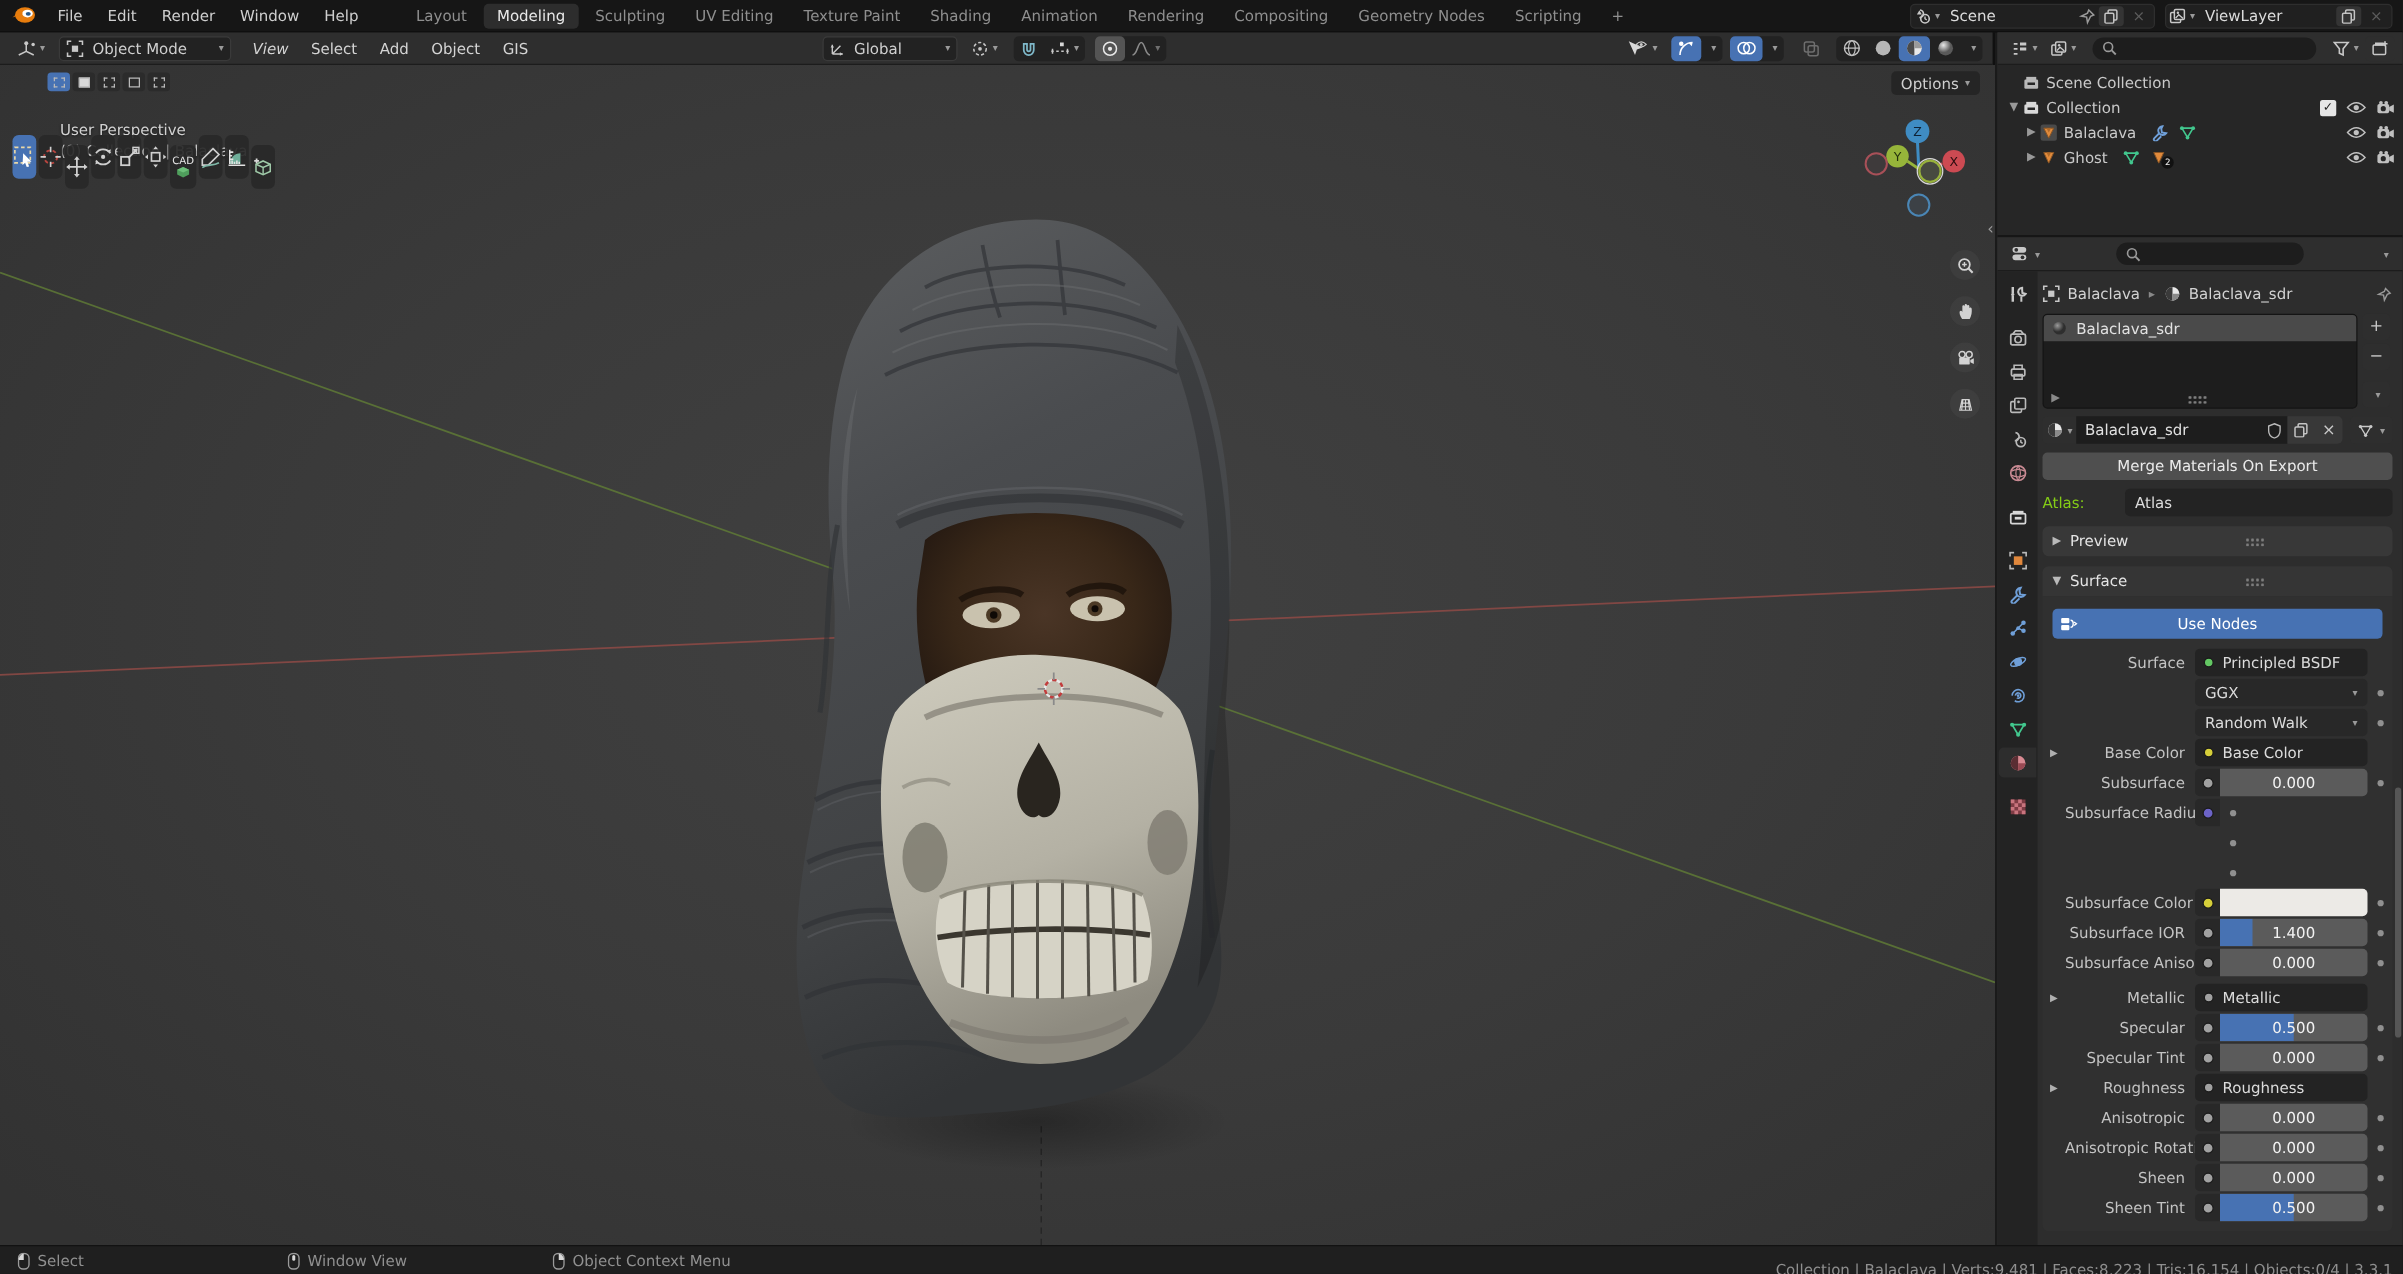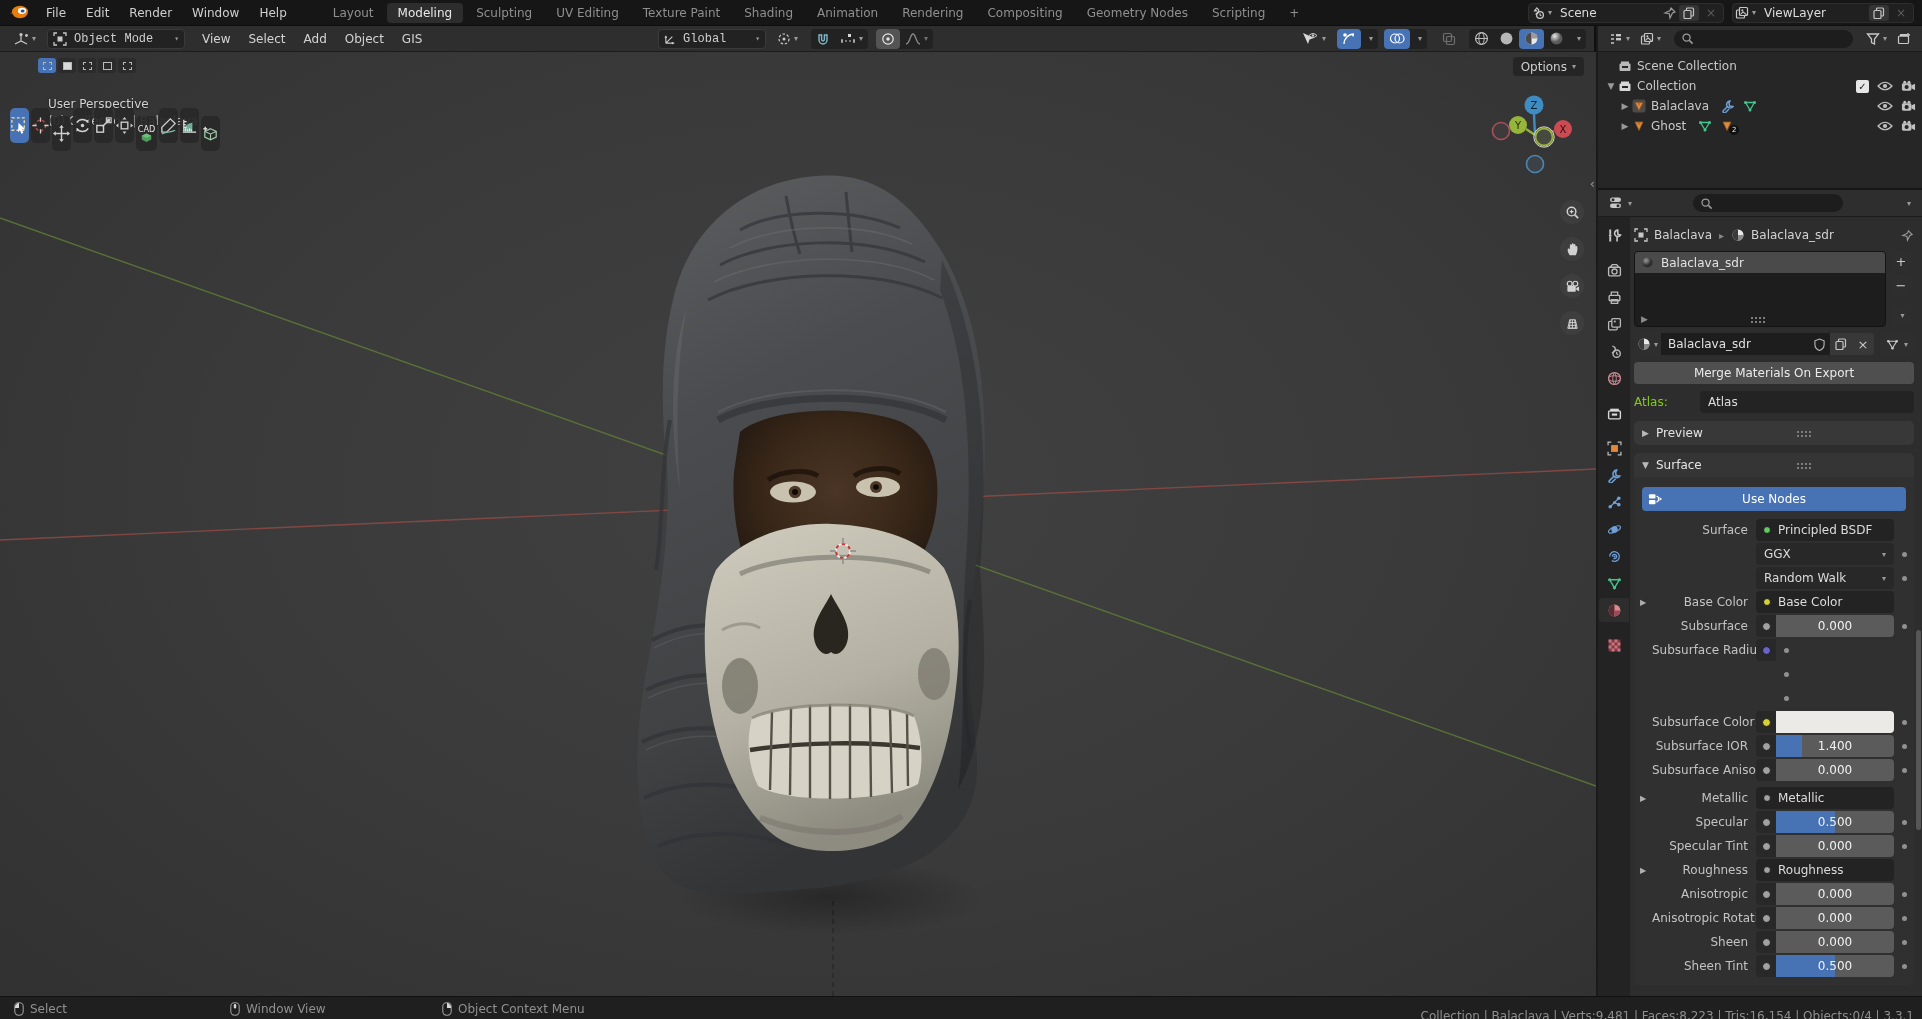--- a/index.html
+++ b/index.html
@@ -23,21 +23,21 @@
   .chev { font-size:8px; color:#9a9a9a; margin-left:3px; }
 
   
   #workspace { position:absolute; top:26px; left:0; width:1922px; height:970px; }
 
   
   #viewport { position:absolute; left:0; top:0; width:1596px; height:970px; border-right:2px solid #101010; }
   #vp-header { height:26px; background:#2e2e2e; display:flex; align-items:center; padding:0 8px;
     border-bottom:1px solid #1c1c1c; }
   .hdr-btn { height:20px; display:flex; align-items:center; padding:0 5px; border-radius:4px; color:#cfcfcf; }
-  .hdr-btn.widget { background:#222; border:1px solid #3a3a3a;font-family:Liberation Mono, monospace; }
+  .hdr-btn.widget { background:#222; border:1px solid #3a3a3a; }
   .hdr-btn.pressed { background:#545454; }
   .hdr-btn.accent { background:#4772b3; }
   .hdr-menu { padding:0 9px; color:#d4d4d4; }
   .icon12 { width:14px; height:14px; display:inline-block; }
   .grp { display:flex; align-items:center; background:#222; border-radius:4px; height:20px; }
 
   #vp-canvas { position:absolute; top:26px; left:0; width:1596px; height:944px; overflow:hidden;
     background:radial-gradient(ellipse 1100px 700px at 52% 46%, #414141 0%, #3a3a3a 55%, #323232 100%); }
 
   
@@ -260,21 +260,21 @@
         <span class="chev">▾</span>
       </span>
       <div class="hdr-btn widget" style="margin-left:6px; width:138px;">
         <svg viewBox="0 0 14 14" width="14" height="14">
             <path d="M1,4 V1 H4 M10,1 H13 V4 M13,10 V13 H10 M4,13 H1 V10" fill="none" stroke="#c8c8c8" stroke-width="1.3"></path>
             <rect x="4.5" y="4.5" width="5" height="5" fill="#c8c8c8"></rect>
           </svg>
         <span style="margin-left:7px;">Object Mode</span>
         <span class="chev" style="margin-left:auto;">▾</span>
       </div>
-      <span class="hdr-menu" style="margin-left:8px;">View</span>
+      <span class="hdr-menu" style="margin-left:8px;font-style:italic;">View</span>
       <span class="hdr-menu">Select</span>
       <span class="hdr-menu">Add</span>
       <span class="hdr-menu">Object</span>
       <span class="hdr-menu">GIS</span>
 
       <span style="flex:25"></span>
 
       <div class="hdr-btn widget" style="width:108px;">
         <svg viewBox="0 0 14 14" width="13" height="13">
             <path d="M2,12 L2,4 M2,12 L11,12 M2,12 L9,5" fill="none" stroke="#c8c8c8" stroke-width="1.2"></path>

